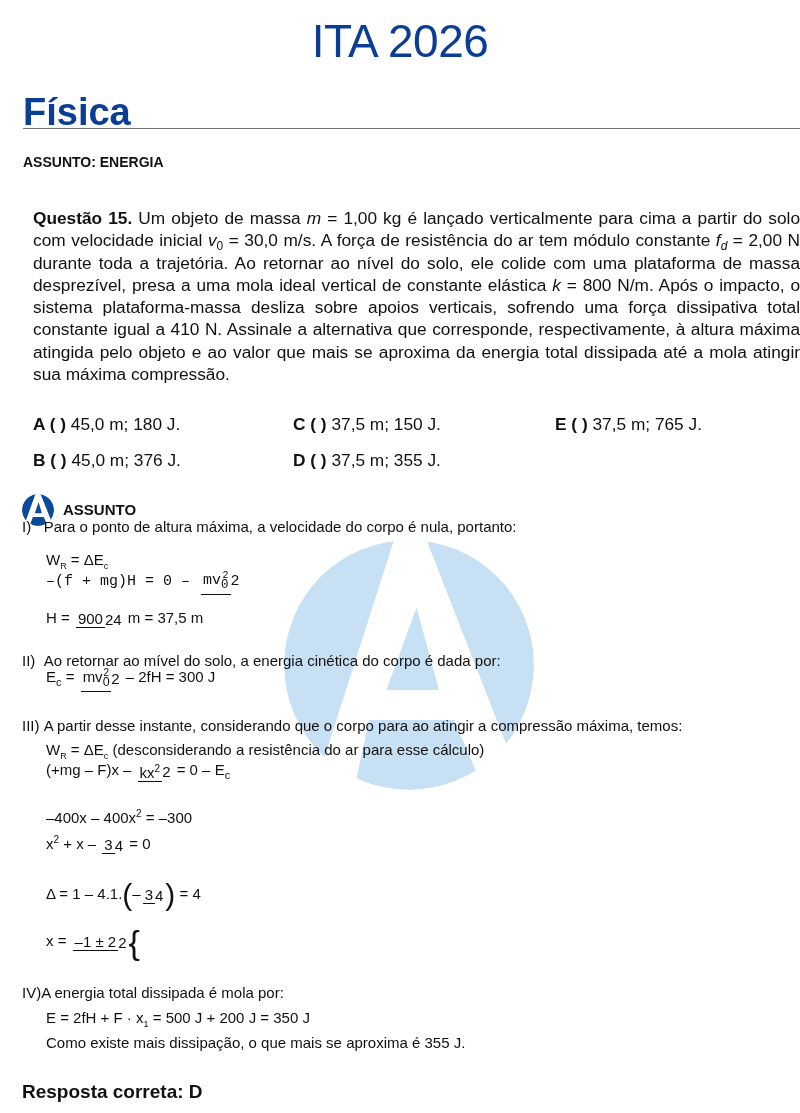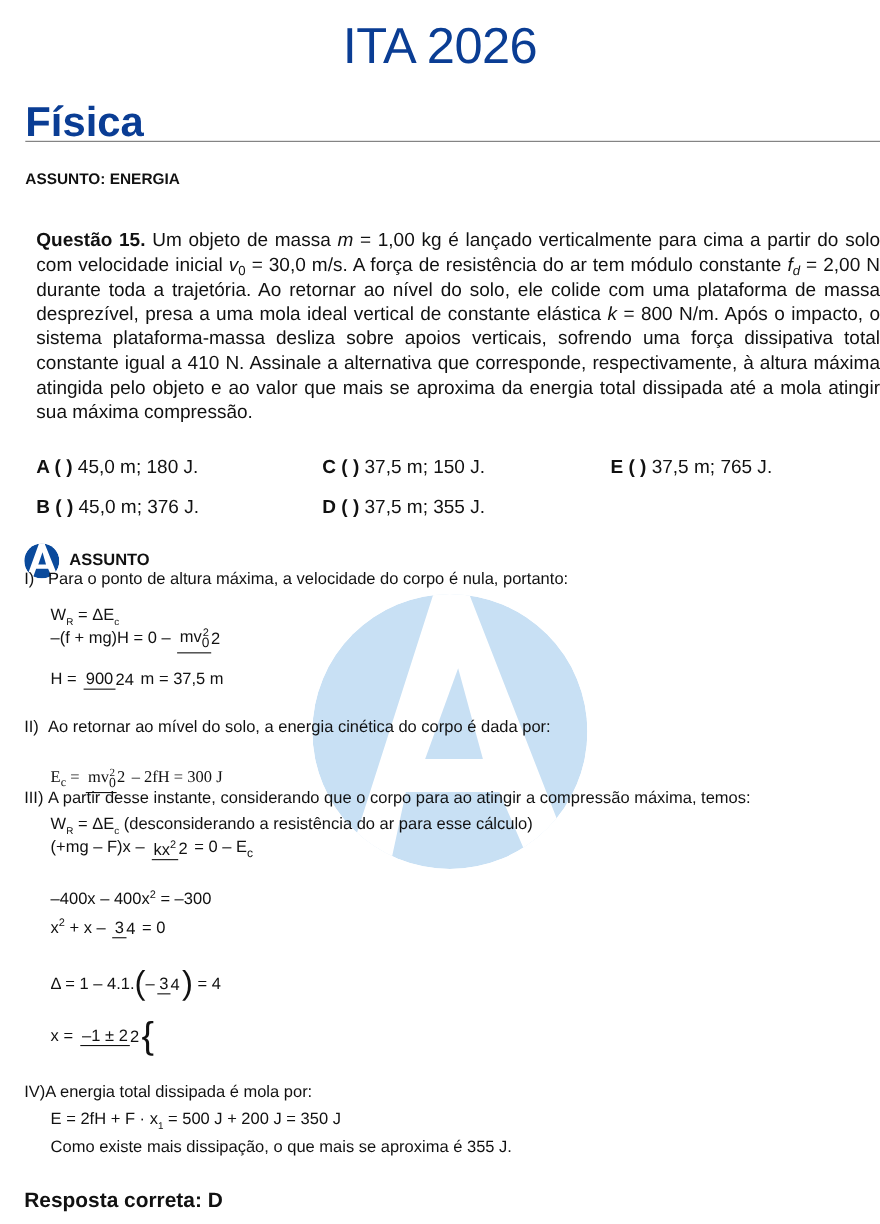--- a/index.html
+++ b/index.html
@@ -75,40 +75,40 @@
   </g>
 </svg>
 <div class="comenta-label">ASSUNTO</div>
 
 <div class="sol" style="top:518px;">
   <span>I)</span>&nbsp;&nbsp;&nbsp;<span>Para o ponto de altura máxima, a velocidade do corpo é nula, portanto:</span>
 </div>
 <div class="ind" style="top:551px;">
   <span>W</span><sub class="tiny">R</sub><span> = ΔE</span><sub class="tiny">c</sub>
 </div>
-<div class="ind" style="top:567px;">
+<div class="ind" style="top:567px;font-family:Liberation Mono, monospace;">
   <span>–(f + mg)H = 0 –</span>
   <span class="frac">
       <span class="num"><span>mv</span><sub>0</sub><sup style="margin-left:-6px">2</sup></span>
       <span class="den">2</span>
     </span>
 </div>
 <div class="ind" style="top:609px;">
   <span>H =</span>
   <span class="frac">
       <span class="num">900</span>
       <span class="den">24</span>
     </span>
   <span>m = 37,5 m</span>
 </div>
 
 <div class="sol" style="top:652px;">
   <span>II)</span>&nbsp;&nbsp;<span>Ao retornar ao mível do solo, a energia cinética do corpo é dada por:</span>
 </div>
-<div class="ind" style="top:694px;font-family:Liberation Serif, serif;">
+<div class="ind" style="top:664px;">
   <span>E</span><sub style="font-size:11px">c</sub><span> =</span>
   <span class="frac">
       <span class="num"><span>mv</span><sub>0</sub><sup style="margin-left:-6px">2</sup></span>
       <span class="den">2</span>
     </span>
   <span>– 2fH = 300 J</span>
 </div>
 
 <div class="sol" style="top:717px;">
   <span>III)</span>&nbsp;<span>A partir desse instante, considerando que o corpo para ao atingir a compressão máxima, temos:</span>

